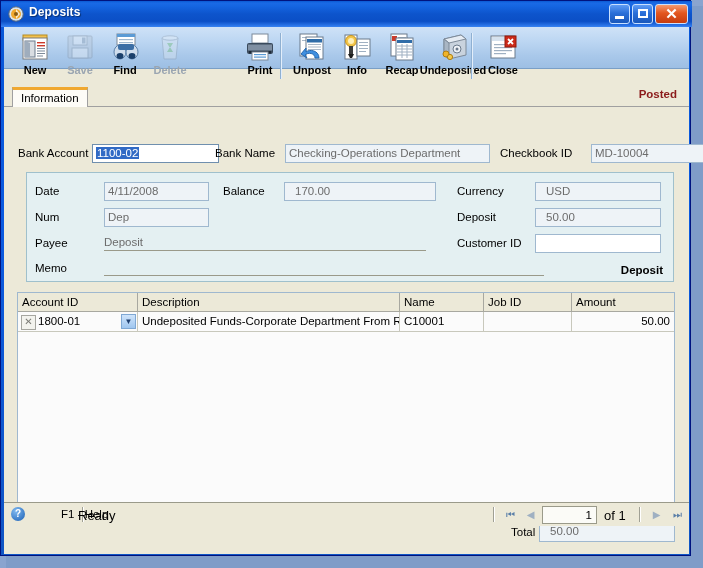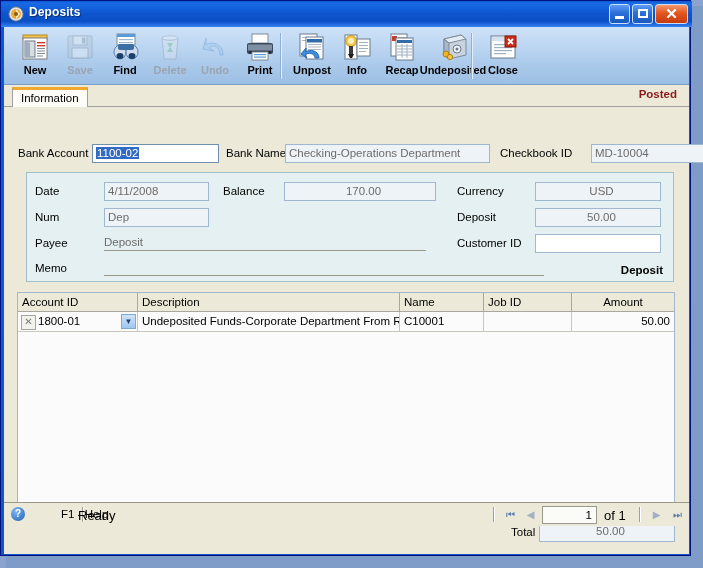--- a/index.html
+++ b/index.html
@@ -102,21 +102,21 @@
     left: 3px; top: 26px;
     width: 685px; height: 527px;
     background: #ece9d8;
     box-sizing: border-box;
   }
 
   
   .toolbar {
     position: absolute;
     left: 0; top: 0;
-    width: 685px; height: 58px;
+    width: 685px; height: 42px;
     background: linear-gradient(to bottom, #cfe2f7 0%, #bcd6f2 35%, #a9c8ea 70%, #9dbfe4 100%);
     border-bottom: 1px solid #7a9fc6;
     box-sizing: border-box;
   }
   .tbtn {
     position: absolute;
     top: 2px;
     width: 54px; height: 54px;
     text-align: center;
     cursor: default;
@@ -197,21 +197,21 @@
     box-sizing: border-box;
     font-size: 11.5px;
     color: #6c6c6c;
     line-height: 17px;
     padding: 0 3px;
     height: 19px;
     overflow: hidden;
     white-space: nowrap;
   }
   .fld.ro { background: #eef3f7; }
-  .fld.right { text-align: center; padding-left: 10px; }
+  .fld.right { text-align: left; padding-left: 10px; }
   .fld.sel {
     color: #000;
     background: #ffffff;
     border: 1px solid #6f8fae;
   }
   .fld.sel span.hl {
     background: #316ac5;
     color: #ffffff;
     padding: 0 1px;
   }
@@ -264,21 +264,21 @@
     top: 0; height: 18px;
     font-size: 11.5px;
     line-height: 18px;
     color: #000;
     border-right: 1px solid #a8a8a0;
     box-sizing: border-box;
     padding: 0 4px;
     overflow: hidden;
     white-space: nowrap;
   }
-  .gh.right { text-align: center; }
+  .gh.right { text-align: left; }
   .grid-row {
     position: absolute;
     left: 0; top: 19px;
     width: 100%; height: 20px;
     border-bottom: 1px solid #c8c8bc;
     box-sizing: border-box;
   }
   .gc {
     position: absolute;
     top: 0; height: 19px;
@@ -485,28 +485,20 @@
           <div class="ico">
             <svg viewBox="0 0 32 32" width="32" height="32">
               <path d="M8 7 L24 7 L22 28 L10 28 Z" fill="#dfe8f0" stroke="#8a99aa"></path>
               <ellipse cx="16" cy="7" rx="8" ry="2.2" fill="#eef4fa" stroke="#8a99aa"></ellipse>
               <path d="M13 12 L19 12 L16 17 Z M13 21 L19 21 L16 16 Z" fill="#55b24a" opacity="0.8"></path>
             </svg>
           </div>
           <div class="lbl">Delete</div>
         </div>
 
-        <div class="tbtn disabled" style="left:184px">
-          <div class="ico">
-            <svg viewBox="0 0 32 32" width="32" height="32">
-              <path d="M24 24 C24 12 12 10 7 14 L7 7 L4 18 L15 20 L10 17 C14 13 21 15 21 24 Z" fill="#9fc6ef" stroke="#5a8fd0" stroke-width="1"></path>
-            </svg>
-          </div>
-          <div class="lbl">Undo</div>
-        </div>
 
         <div class="tbtn" style="left:229px">
           <div class="ico">
             <svg viewBox="0 0 32 32" width="32" height="32">
               <rect x="8" y="3" width="16" height="9" fill="#ffffff" stroke="#7d8a99"></rect>
               <rect x="3" y="12" width="26" height="11" rx="2" fill="#3a4a5c"></rect>
               <rect x="4" y="13.5" width="24" height="6" fill="#7f8fa2"></rect>
               <rect x="5" y="20" width="22" height="2.5" fill="#1e2b38"></rect>
               <rect x="8" y="21" width="16" height="8" fill="#ffffff" stroke="#7d8a99"></rect>
               <g fill="#5b9bd5">
@@ -625,21 +617,21 @@
         <div class="tabline"></div>
         <div class="tab">Information</div>
         <div class="posted">Posted</div>
       </div>
 
       <div class="body-panel">
 
         <div class="fld-label" style="left:14px; top:40px">Bank Account</div>
         <div class="fld sel" style="left:88px; top:37px; width:127px"><span class="hl">1100-02</span></div>
 
-        <div class="fld-label" style="left:222px; top:40px">Bank Name</div>
+        <div class="fld-label" style="left:211px; top:40px">Bank Name</div>
         <div class="fld ro" style="left:281px; top:37px; width:205px">Checking-Operations Department</div>
 
         <div class="fld-label" style="left:496px; top:40px">Checkbook ID</div>
         <div class="fld ro" style="left:587px; top:37px; width:117px">MD-10004</div>
 
         <div class="groupbox">
 
           <div class="fld-label" style="left:8px; top:12px">Date</div>
           <div class="fld ro" style="left:77px; top:9px; width:105px">4/11/2008</div>
 

